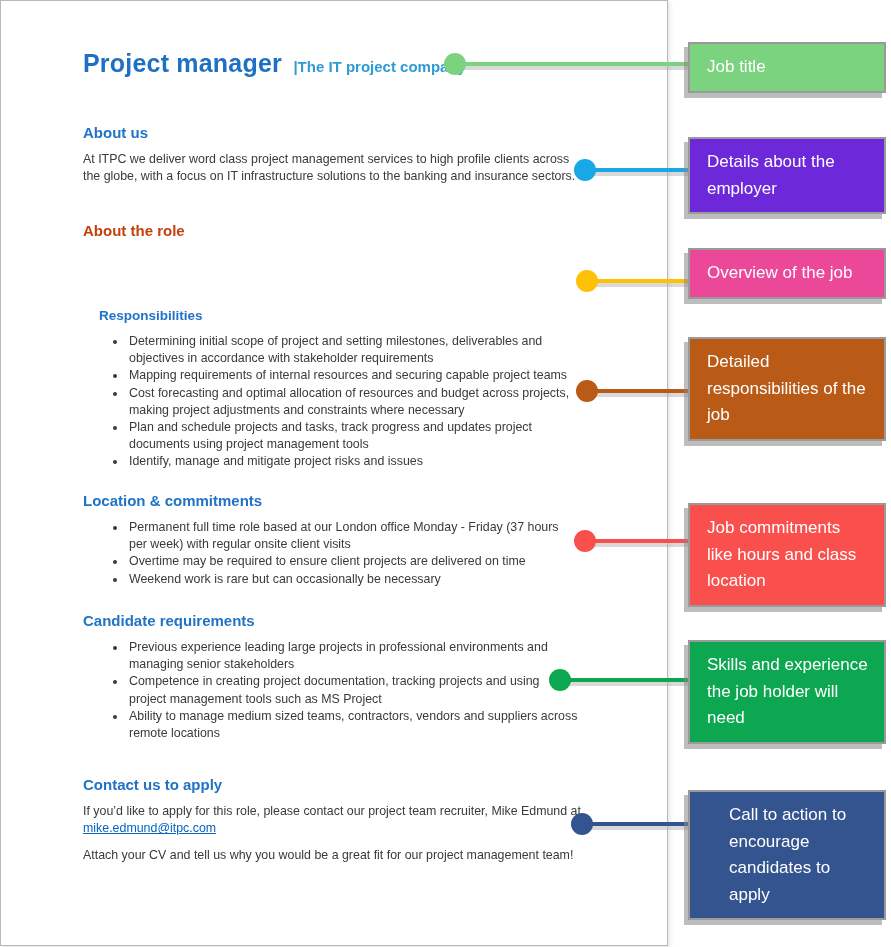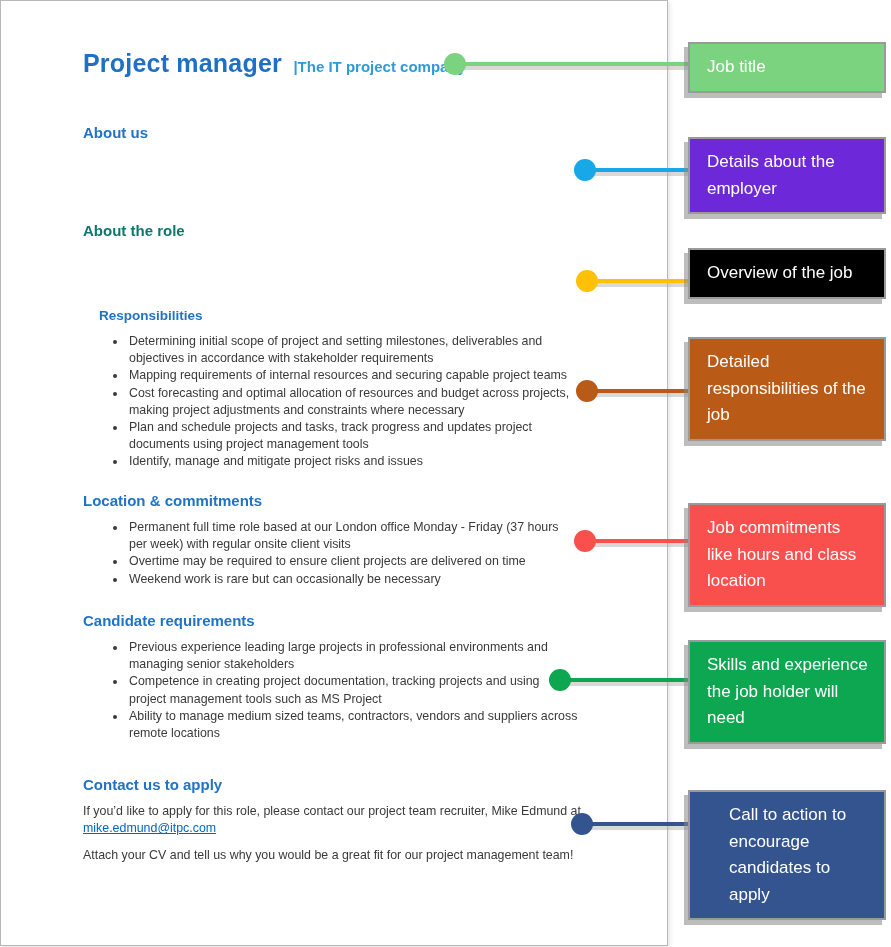--- a/index.html
+++ b/index.html
@@ -77,22 +77,23 @@
 <body>
 
 <div class="page">
 
   <div class="doc-title-row">
     <span class="doc-title" style="color: rgb(31, 111, 196);">Project manager</span>
     <span class="doc-subtitle" style="color: rgb(46, 155, 213);">|The IT project company</span>
   </div>
 
   <div class="h-section" style="top: 123px; color: rgb(33, 115, 198);">About us</div>
+  <div class="para" style="top:150px">At ITPC we deliver word class project management services to high profile clients across the globe, with a focus on IT infrastructure solutions to the banking and insurance sectors.</div>
 
-  <div class="h-section" style="top: 221px; color: #0f766e;">About the role</div>
+  <div class="h-section" style="top: 221px; color: #c2410c;">About the role</div>
 
   <div class="h-sub" style="top: 307px; color: rgb(33, 115, 198);">Responsibilities</div>
   <ul class="doclist" style="top:332px">
     <li>Determining initial scope of project and setting milestones, deliverables and objectives in accordance with stakeholder requirements</li>
     <li>Mapping requirements of internal resources and securing capable project teams</li>
     <li>Cost forecasting and optimal allocation of resources and budget across projects, making project adjustments and constraints where necessary</li>
     <li>Plan and schedule projects and tasks, track progress and updates project documents using project management tools</li>
     <li>Identify, manage and mitigate project risks and issues</li>
   </ul>
 
@@ -126,21 +127,21 @@
 
 <div class="a2">
   <div class="ann-line" style="background-color: rgb(24, 168, 232);"></div>
   <div class="ann-dot" style="background-color: rgb(24, 168, 232);"></div>
   <div class="ann-box" style="background-color: #6d28d9;">Details about the employer</div>
 </div>
 
 <div class="a3">
   <div class="ann-line" style="background-color: rgb(255, 192, 8);"></div>
   <div class="ann-dot" style="background-color: rgb(255, 192, 8);"></div>
-  <div class="ann-box" style="background-color: #000000;">Overview of the job</div>
+  <div class="ann-box" style="background-color: #ec4899;">Overview of the job</div>
 </div>
 
 <div class="a4">
   <div class="ann-line" style="background-color: rgb(186, 90, 23);"></div>
   <div class="ann-dot" style="background-color: rgb(186, 90, 23);"></div>
   <div class="ann-box" style="background-color: rgb(186, 90, 23);">Detailed responsibilities of the job</div>
 </div>
 
 <div class="a5">
   <div class="ann-line" style="background-color: rgb(249, 80, 78);"></div>

